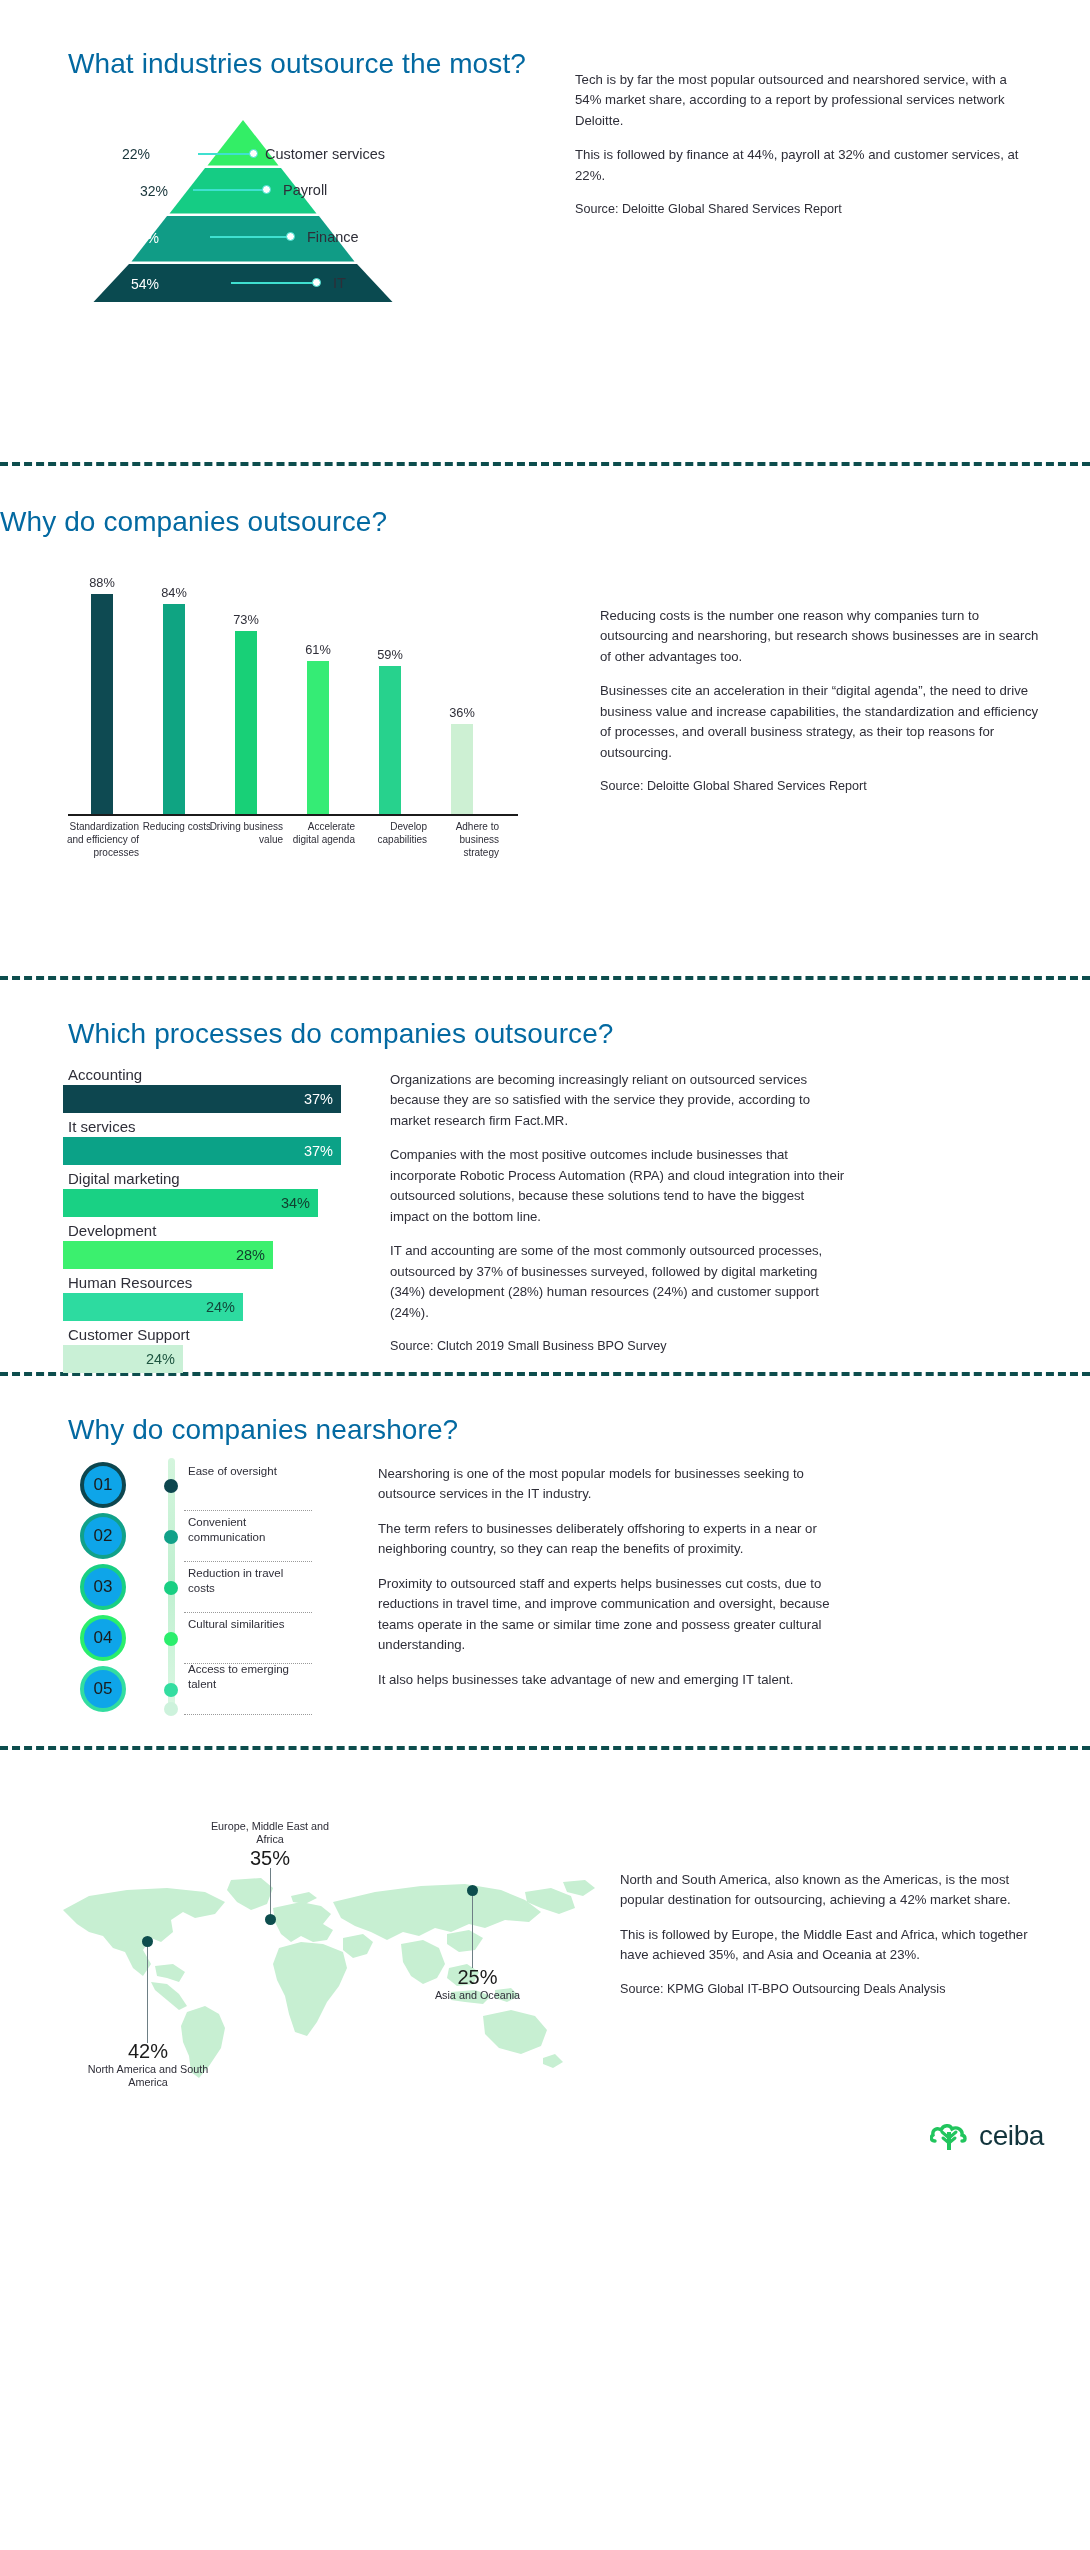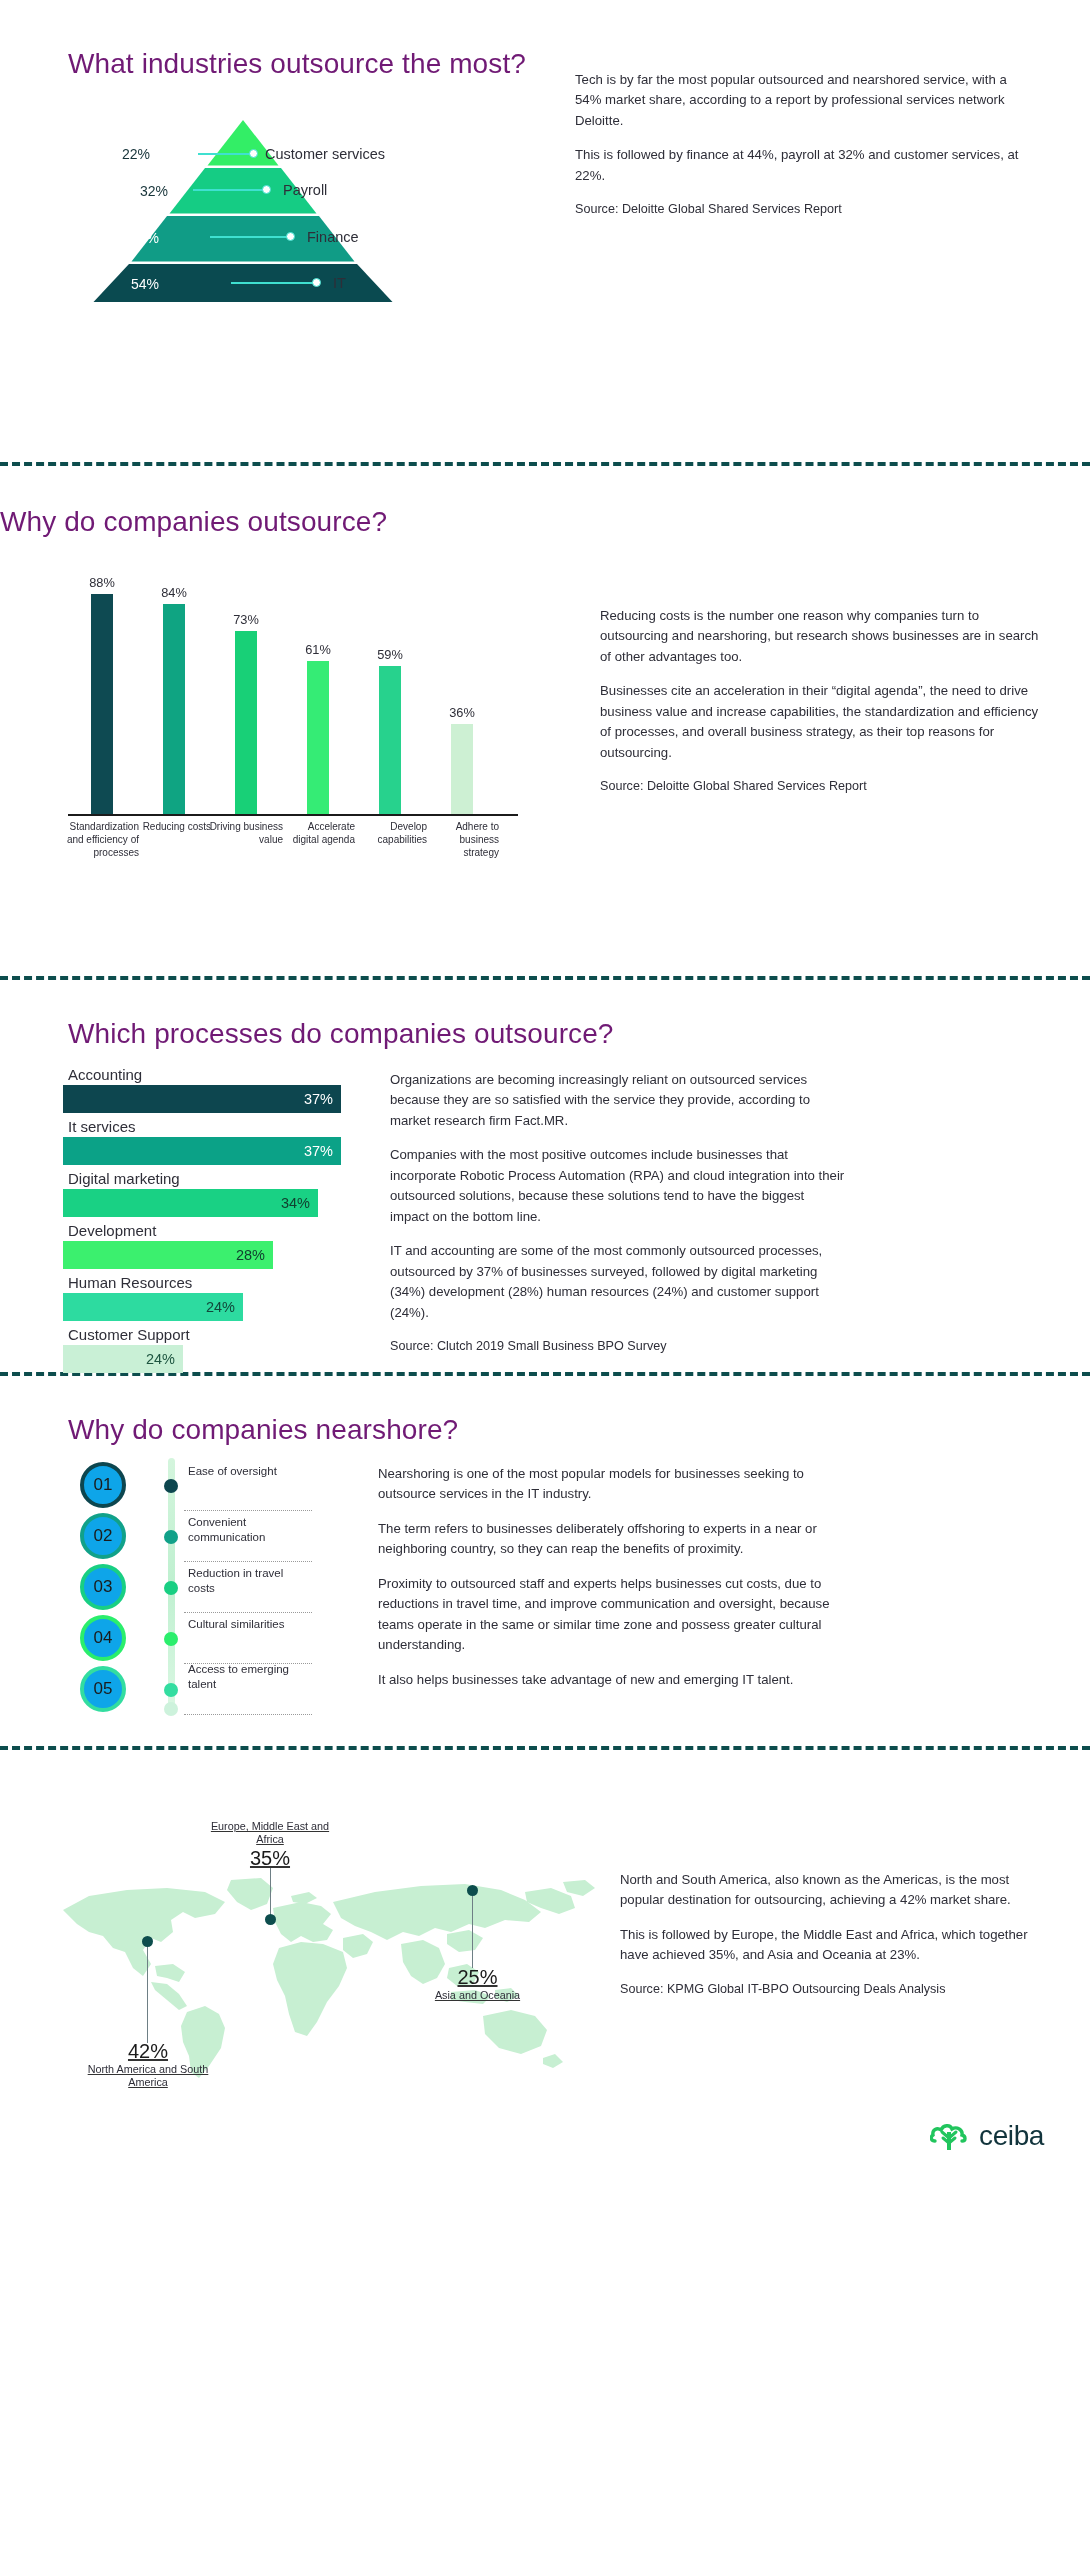--- a/index.html
+++ b/index.html
@@ -9,21 +9,21 @@
     font-family: "Liberation Sans", sans-serif;
     color: #333;
     -webkit-font-smoothing: antialiased;
   }
   .page { width: 1090px; position: relative; }
 
   .section { position: relative; }
   .section-title {
     font-size: 28px;
     font-weight: 500;
-    color: #701a75;
+    color: #0369a1;
     letter-spacing: 0.1px;
   }
   .divider {
     height: 0;
     border-top: 4px dashed #0d4d4d;
     margin: 0 0 0 0;
   }
 
   .body-text {
     font-size: 13.2px;
@@ -245,21 +245,20 @@
     background: #0d4d4d;
   }
   .map-stem {
     position: absolute;
     width: 1.2px;
     background: #6e7f85;
   }
   .map-callout {
     position: absolute;
     text-align: center;
-    text-decoration: underline;
   }
   .map-region {
     font-size: 10.8px;
     line-height: 1.25;
     color: #2e2e38;
     font-weight: 400;
   }
   .map-pct {
     font-size: 20px;
     color: #1b1b1b;

